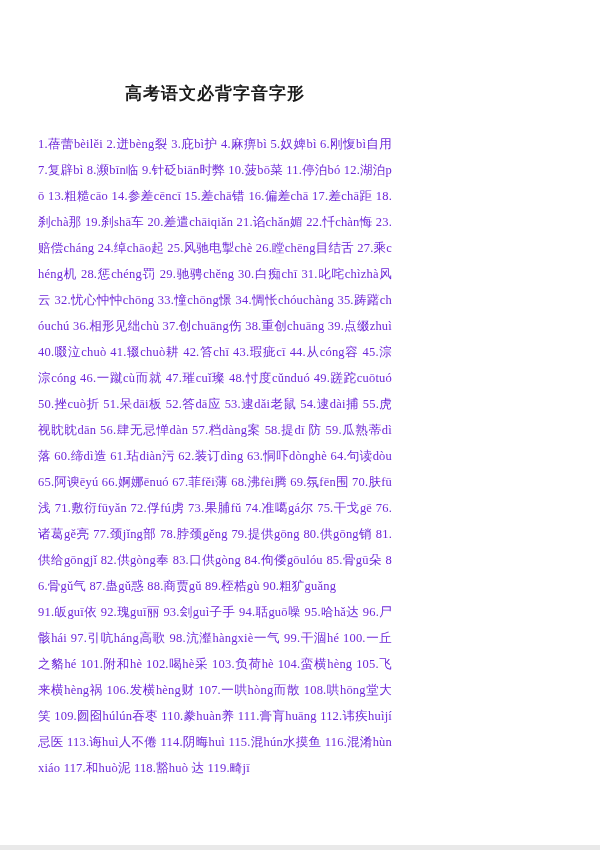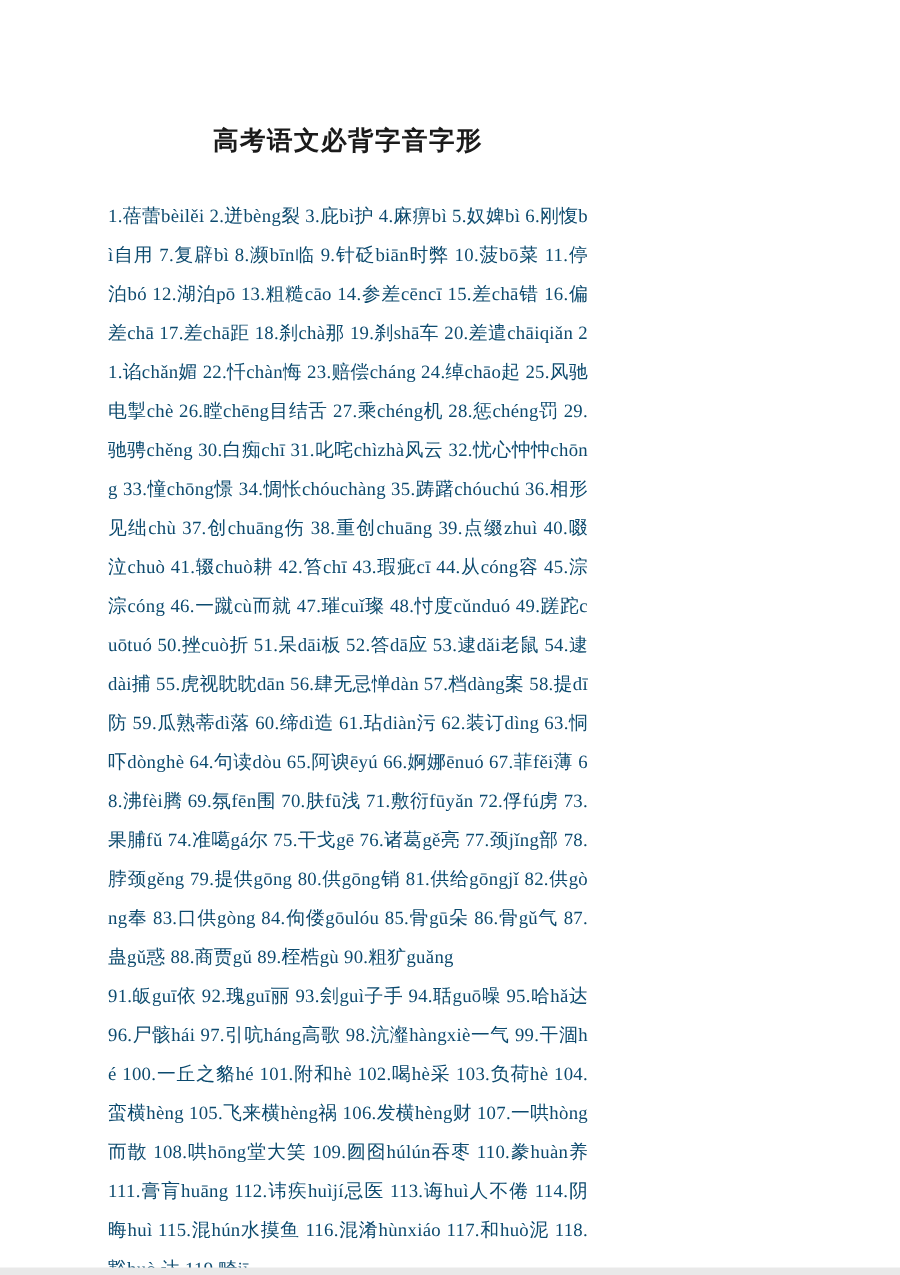--- a/index.html
+++ b/index.html
@@ -7,38 +7,38 @@
     width: 600px;
     height: 850px;
     background: #ffffff;
     overflow: hidden;
     position: relative;
   }
   .page {
     box-sizing: border-box;
     width: 480px;
     height: 850px;
-    padding: 82px 88px 0 72px;
+    padding: 82px 88px 0 38px;
     background: #ffffff;
   }
   .title {
     margin: 0 0 26px 0;
     text-align: center;
     font-family: "Liberation Sans", sans-serif;
     font-weight: 700;
     font-size: 17px;
     color: #1a1a1a;
     letter-spacing: 1px;
   }
   .body-text {
     margin: 0;
     font-family: "Liberation Serif", serif;
     font-size: 12.5px;
     line-height: 26px;
-    color: #0c4a6e;
+    color: #6d28d9;
     text-align: justify;
     letter-spacing: 0.2px;
     word-break: break-all;
   }
   .page-edge {
     position: absolute;
     left: 0;
     bottom: 0;
     width: 600px;
     height: 5px;

